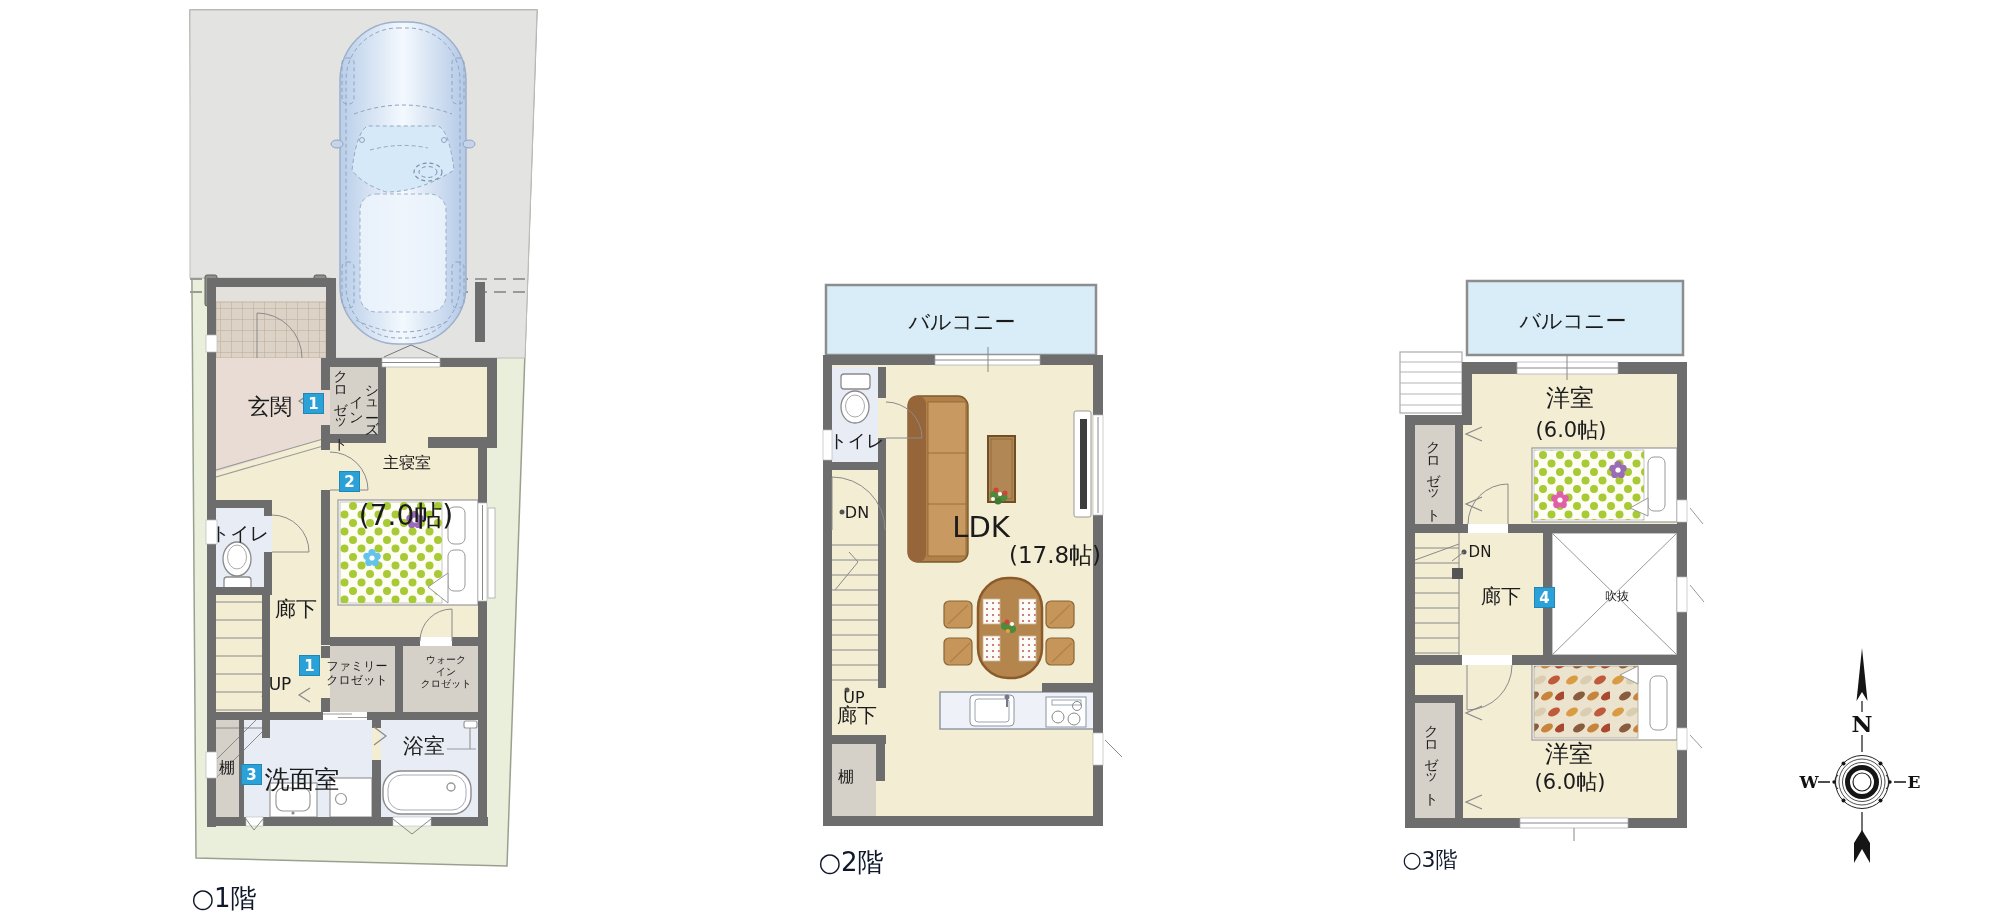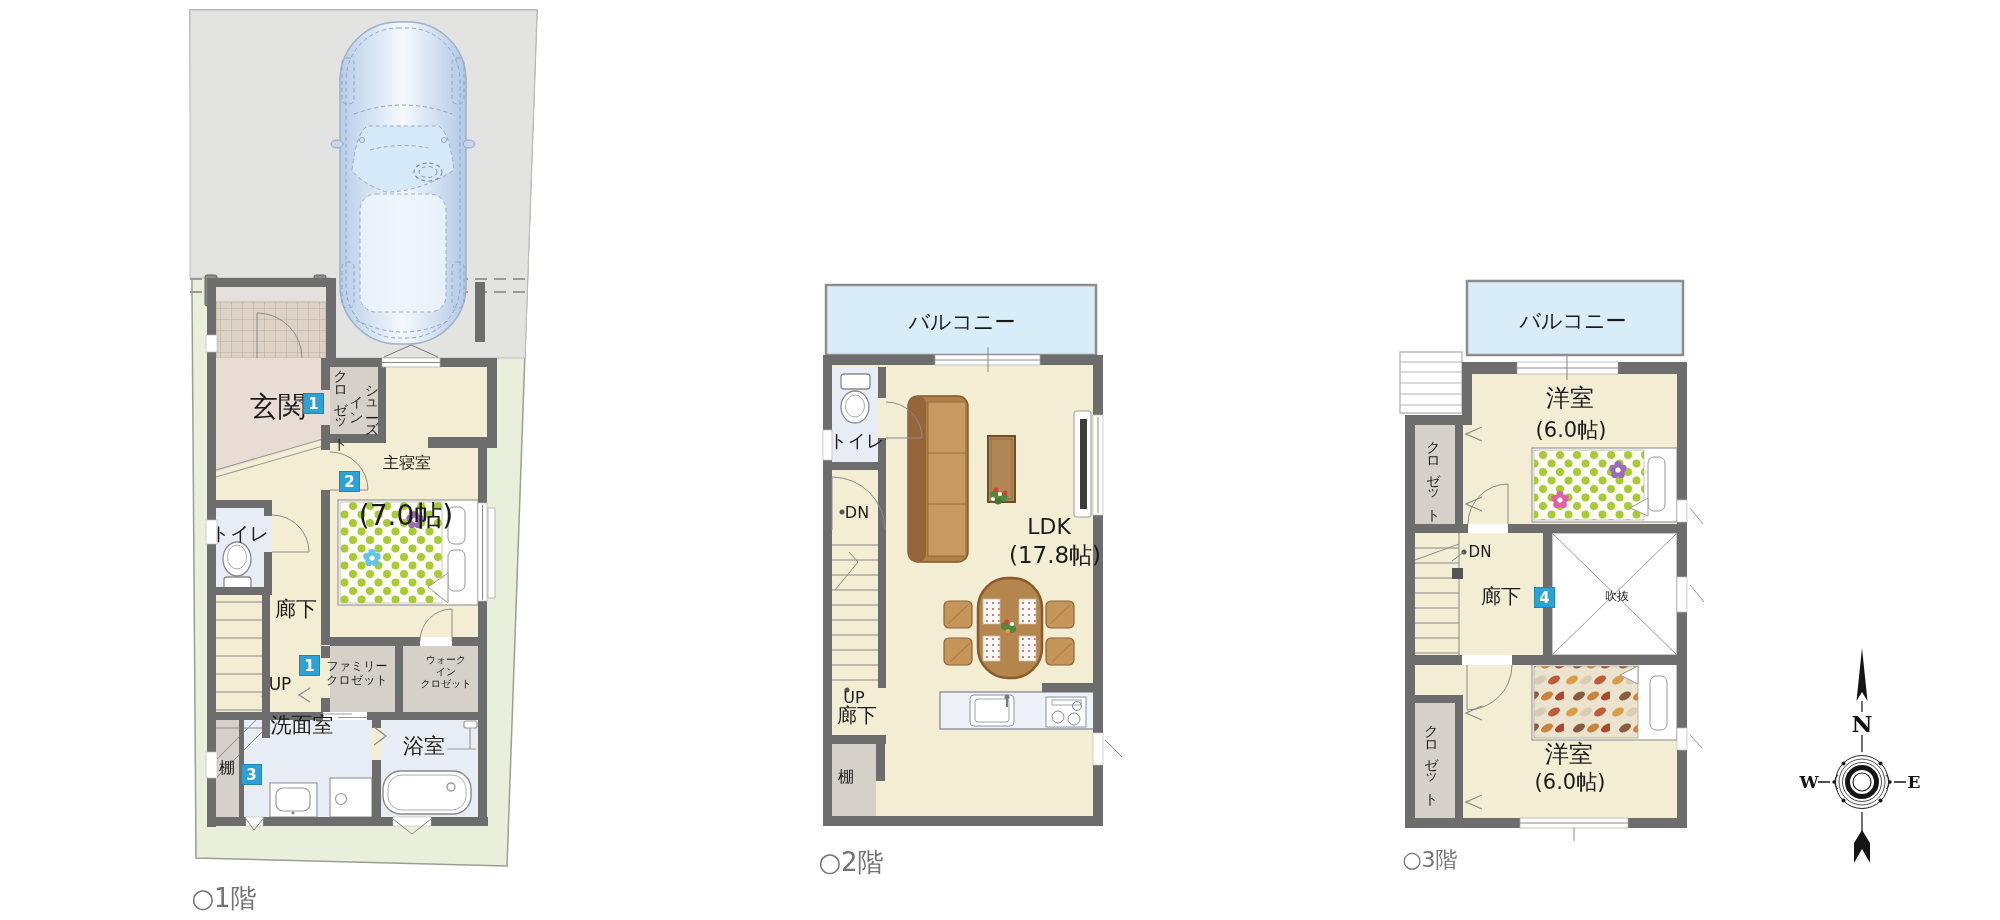--- a/index.html
+++ b/index.html
@@ -2,21 +2,21 @@
 <html style="--badge-blue: #2aa2d8; --balcony-blue: #d9edf8; --floor-cream: #f3edd3; --wall-gray: #6d6d6d; --lot-green: #e9efdb; --driveway-gray: #e3e3e2; --wet-area-blue: #e7ecf5; --closet-gray: #d5d1c9; --polka-green: #a8ca35; --wood-brown: #8a5a2a;"><head>
 <meta charset="utf-8">
 <style>
   html,body{margin:0;padding:0;background:#fff;}
   .canvas{position:relative;width:2000px;height:920px;background:#ffffff;overflow:hidden;
           font-family:"DejaVu Sans","Liberation Sans",sans-serif;}
   svg.plan{position:absolute;left:0;top:0;}
   .label{position:absolute;transform:translate(-50%,-50%);white-space:pre-line;text-align:center;
          color:#1b1b1b;line-height:1.18;}
   .vtext{writing-mode:vertical-rl;text-orientation:upright;line-height:1.12;letter-spacing:1px;}
-  .caption{color:#737373;}
+  .caption{color:#0f172a;}
   .badge{position:absolute;width:21px;height:21px;background:var(--badge-blue,#2aa2d8);
          color:#fff;display:flex;align-items:center;justify-content:center;
          font-size:15px;font-weight:bold;border:1px solid #1f86b5;box-sizing:border-box;}
   .compass-letter{position:absolute;transform:translate(-50%,-50%);
          font-family:"DejaVu Serif","Liberation Serif",serif;font-weight:bold;color:#111;}
 </style>
 </head>
 <body>
 
 <div class="canvas">
@@ -428,46 +428,46 @@
     <circle cx="1834" cy="782" r="1.7" fill="#151515"></circle>
         <circle cx="1890" cy="782" r="1.7" fill="#151515"></circle>
     <path d="M1838,775 A9,9 0 0 0 1838,789" stroke="#151515" stroke-width="0.9" fill="none"></path>
     <path d="M1886,775 A9,9 0 0 1 1886,789" stroke="#151515" stroke-width="0.9" fill="none"></path>
     <path d="M1862,812 V832" stroke="#151515" stroke-width="1.2" fill="none"></path>
     <path d="M1862,830 L1854,843 L1854,863 L1862,849 Z" fill="#151515"></path>
     <path d="M1862,830 L1870,843 L1870,863 L1862,849 Z" fill="#151515"></path>
   </g>
 </svg>
 
-<div class="label" style="left:278px;top:407px;font-size:28px">玄関</div>
+<div class="label" style="left:270px;top:407px;font-size:22px">玄関</div>
 <div class="label vtext" style="left:356px;top:402px;font-size:14px">シューズ
 イン
 クロゼット</div>
 <div class="label" style="left:407px;top:463px;font-size:16px">主寝室</div>
 <div class="label" style="left:406px;top:516px;font-size:28px">(7.0帖)</div>
 <div class="label" style="left:240px;top:533px;font-size:19px">トイレ</div>
 <div class="label" style="left:296px;top:609px;font-size:21px">廊下</div>
 <div class="label" style="left:280px;top:684px;font-size:17px">UP</div>
 <div class="label" style="left:357px;top:673px;font-size:12px">ファミリー
 クロゼット</div>
 <div class="label" style="left:446px;top:672px;font-size:10px">ウォーク
 イン
 クロゼット</div>
-<div class="label" style="left:302px;top:725px;font-size:21px">洗面室</div>
+<div class="label" style="left:302px;top:780px;font-size:25px">洗面室</div>
 <div class="label" style="left:424px;top:746px;font-size:21px">浴室</div>
 <div class="label" style="left:227px;top:768px;font-size:16px">棚</div>
 <div class="label caption" style="left:224px;top:898px;font-size:26px">○1階</div>
 
 <div class="label" style="left:962px;top:322px;font-size:21px">バルコニー</div>
 <div class="label" style="left:857px;top:441px;font-size:18px">トイレ</div>
 <div class="label" style="left:857px;top:513px;font-size:16px">DN</div>
 <div class="label" style="left:854px;top:698px;font-size:16px">UP</div>
 <div class="label" style="left:857px;top:716px;font-size:20px">廊下</div>
 <div class="label" style="left:846px;top:777px;font-size:16px">棚</div>
-<div class="label" style="left:1049px;top:527px;font-size:22px">LDK</div>
+<div class="label" style="left:981px;top:527px;font-size:29px">LDK</div>
 <div class="label" style="left:1055px;top:556px;font-size:23px">(17.8帖)</div>
 <div class="label caption" style="left:851px;top:862px;font-size:26px">○2階</div>
 
 <div class="label" style="left:1573px;top:321px;font-size:21px">バルコニー</div>
 <div class="label" style="left:1570px;top:398px;font-size:24px">洋室</div>
 <div class="label" style="left:1571px;top:430px;font-size:21px">(6.0帖)</div>
 <div class="label vtext" style="left:1433px;top:473px;font-size:14px">クロゼット</div>
 <div class="label" style="left:1480px;top:553px;font-size:15px">DN</div>
 <div class="label" style="left:1501px;top:597px;font-size:20px">廊下</div>
 <div class="label" style="left:1617px;top:596px;font-size:12px">吹抜</div>

